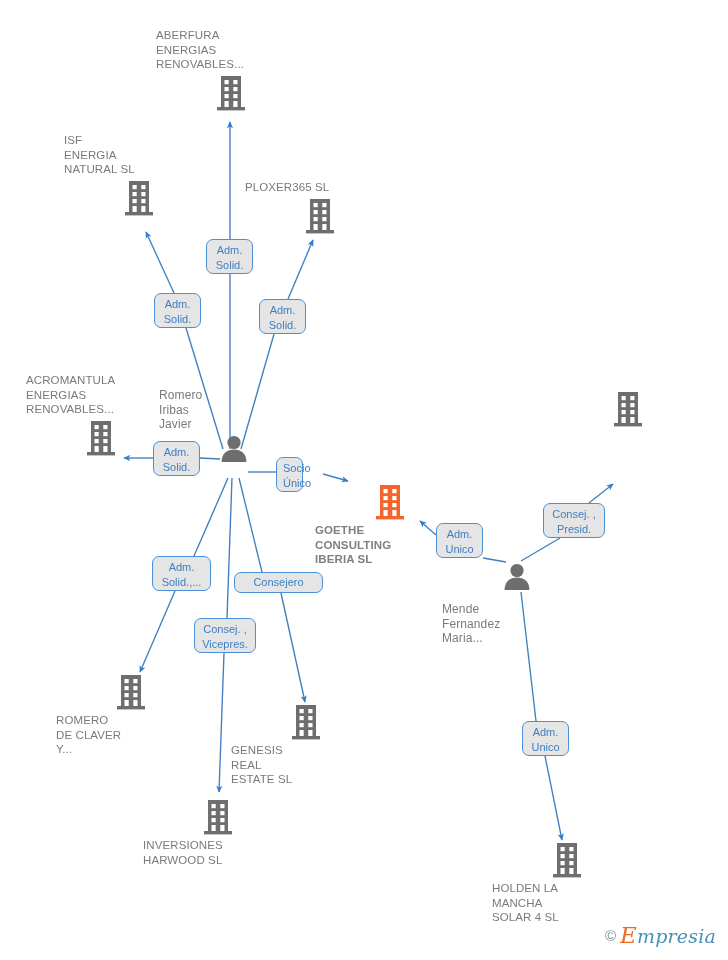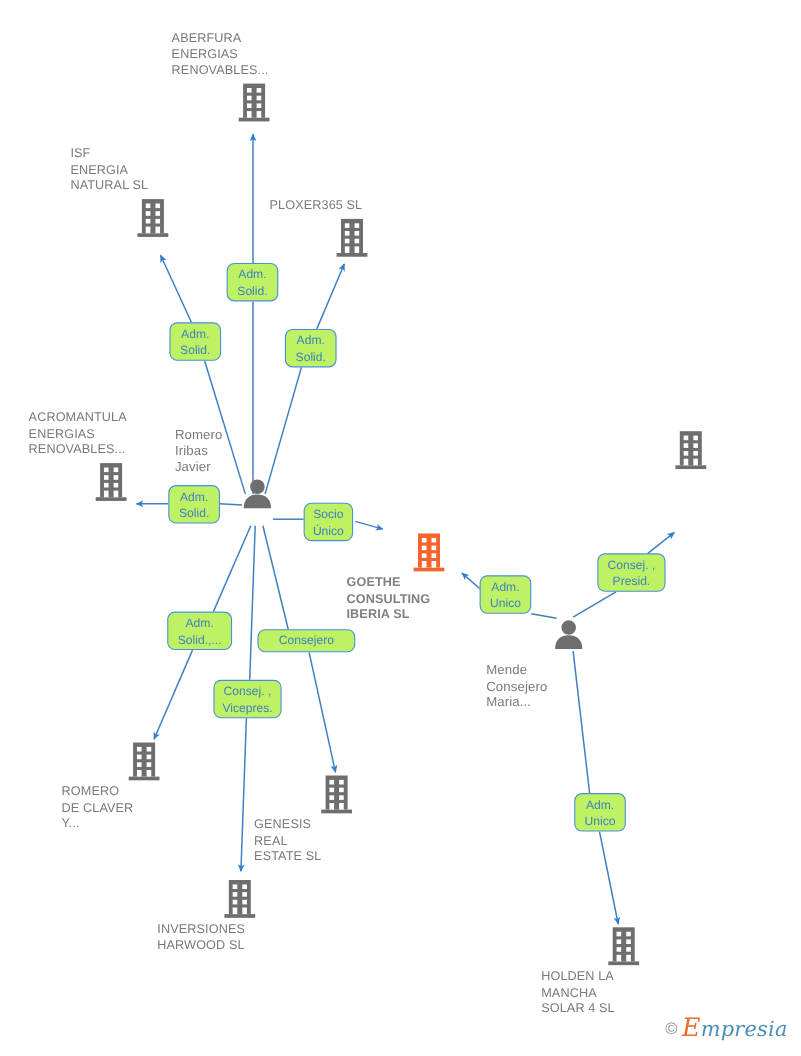--- a/index.html
+++ b/index.html
@@ -37,21 +37,21 @@
   .node.company .cap{font-size:11.5px;}
   .node.person  .cap{font-size:12px;}
   .node.focus   .cap{color:#808080;font-weight:700;}
   .node.label-above .cap{margin-bottom:2px;}
 
   
   .chip{
     position:absolute;
     border:1.3px solid #4a90d9;
     border-radius:7px;
-    background:#bef264;
+    background:#e5e5e5;
     color:#3f7fc1;
     font-size:11px;
     line-height:15px;
     text-align:center;
     padding:3px 6px;
     white-space:pre-line;
     box-sizing:border-box;
   }
 
   
@@ -258,21 +258,21 @@
   </div>
 
   <div class="node person" style="left:517px;top:562px;">
     <span class="glyph">
       <svg width="30" height="30" viewBox="0 0 30 30">
         <circle cx="15" cy="8.5" r="6.6" fill="#6e6e6e"></circle>
         <path d="M2.6,28 C2.6,19.4 8,15.6 15,15.6 C22,15.6 27.4,19.4 27.4,28 Z" fill="#6e6e6e"></path>
       </svg>
     </span>
     <span class="cap">Mende
-Consejero
+Fernandez
 Maria...</span>
   </div>
 
   <div class="node company" style="left:131px;top:673px;">
     <span class="glyph">
       <svg width="32" height="38" viewBox="0 0 32 38">
         <rect x="6" y="2" width="20" height="31" fill="#6e6e6e"></rect>
         <rect x="2" y="33" width="28" height="3.4" fill="#6e6e6e"></rect>
         <g fill="#ffffff">
           <rect x="9.5" y="6" width="4.2" height="4.2"></rect>
@@ -357,21 +357,21 @@
   </div>
 
   <div class="chip" style="left:206px;top:239px;width:47px;height:35px;">Adm.
 Solid.</div>
   <div class="chip" style="left:154px;top:293px;width:47px;height:35px;">Adm.
 Solid.</div>
   <div class="chip" style="left:259px;top:299px;width:47px;height:35px;">Adm.
 Solid.</div>
   <div class="chip" style="left:153px;top:441px;width:47px;height:35px;">Adm.
 Solid.</div>
-  <div class="chip" style="left:276px;top:457px;width:45px;height:35px;">Socio
+  <div class="chip" style="left:276px;top:457px;width:27px;height:35px;">Socio
 Único</div>
   <div class="chip" style="left:152px;top:556px;width:59px;height:35px;">Adm.
 Solid.,...</div>
   <div class="chip" style="left:194px;top:618px;width:62px;height:35px;">Consej. ,
 Vicepres.</div>
   <div class="chip" style="left:234px;top:572px;width:89px;height:21px;line-height:14px;padding:2px 4px;">Consejero</div>
   <div class="chip" style="left:436px;top:523px;width:47px;height:35px;">Adm.
 Unico</div>
   <div class="chip" style="left:543px;top:503px;width:62px;height:35px;">Consej. ,
 Presid.</div>

